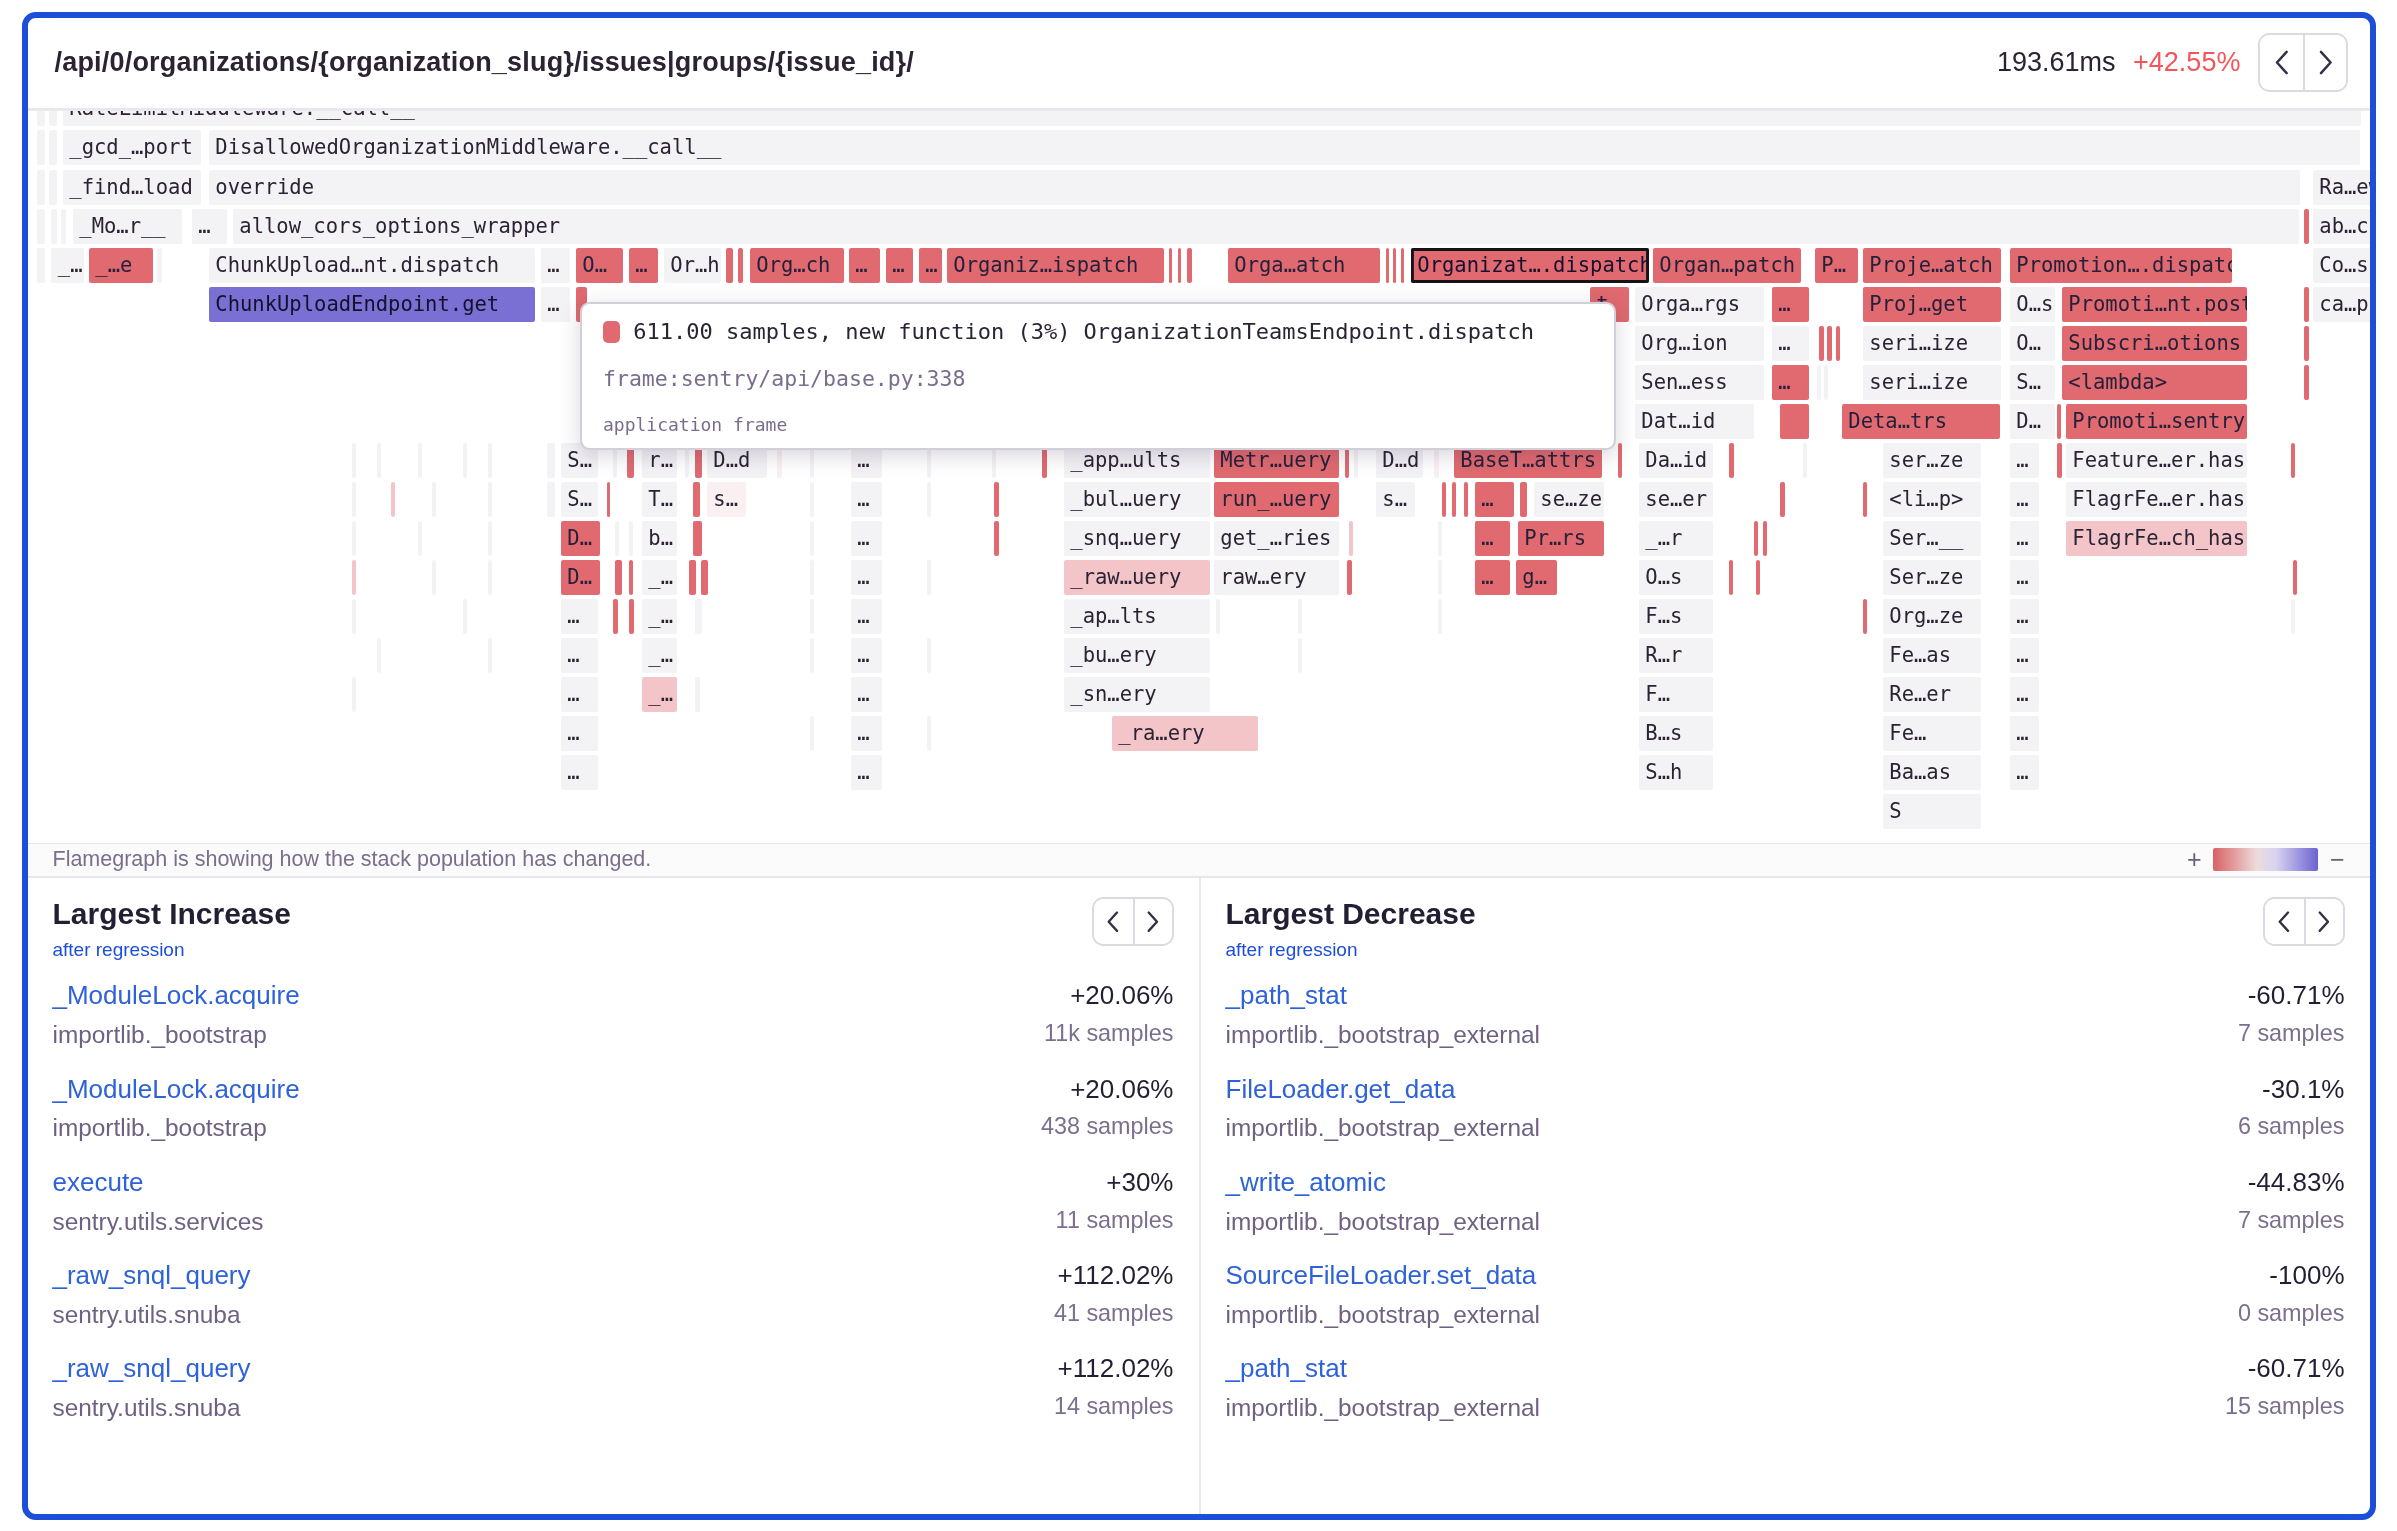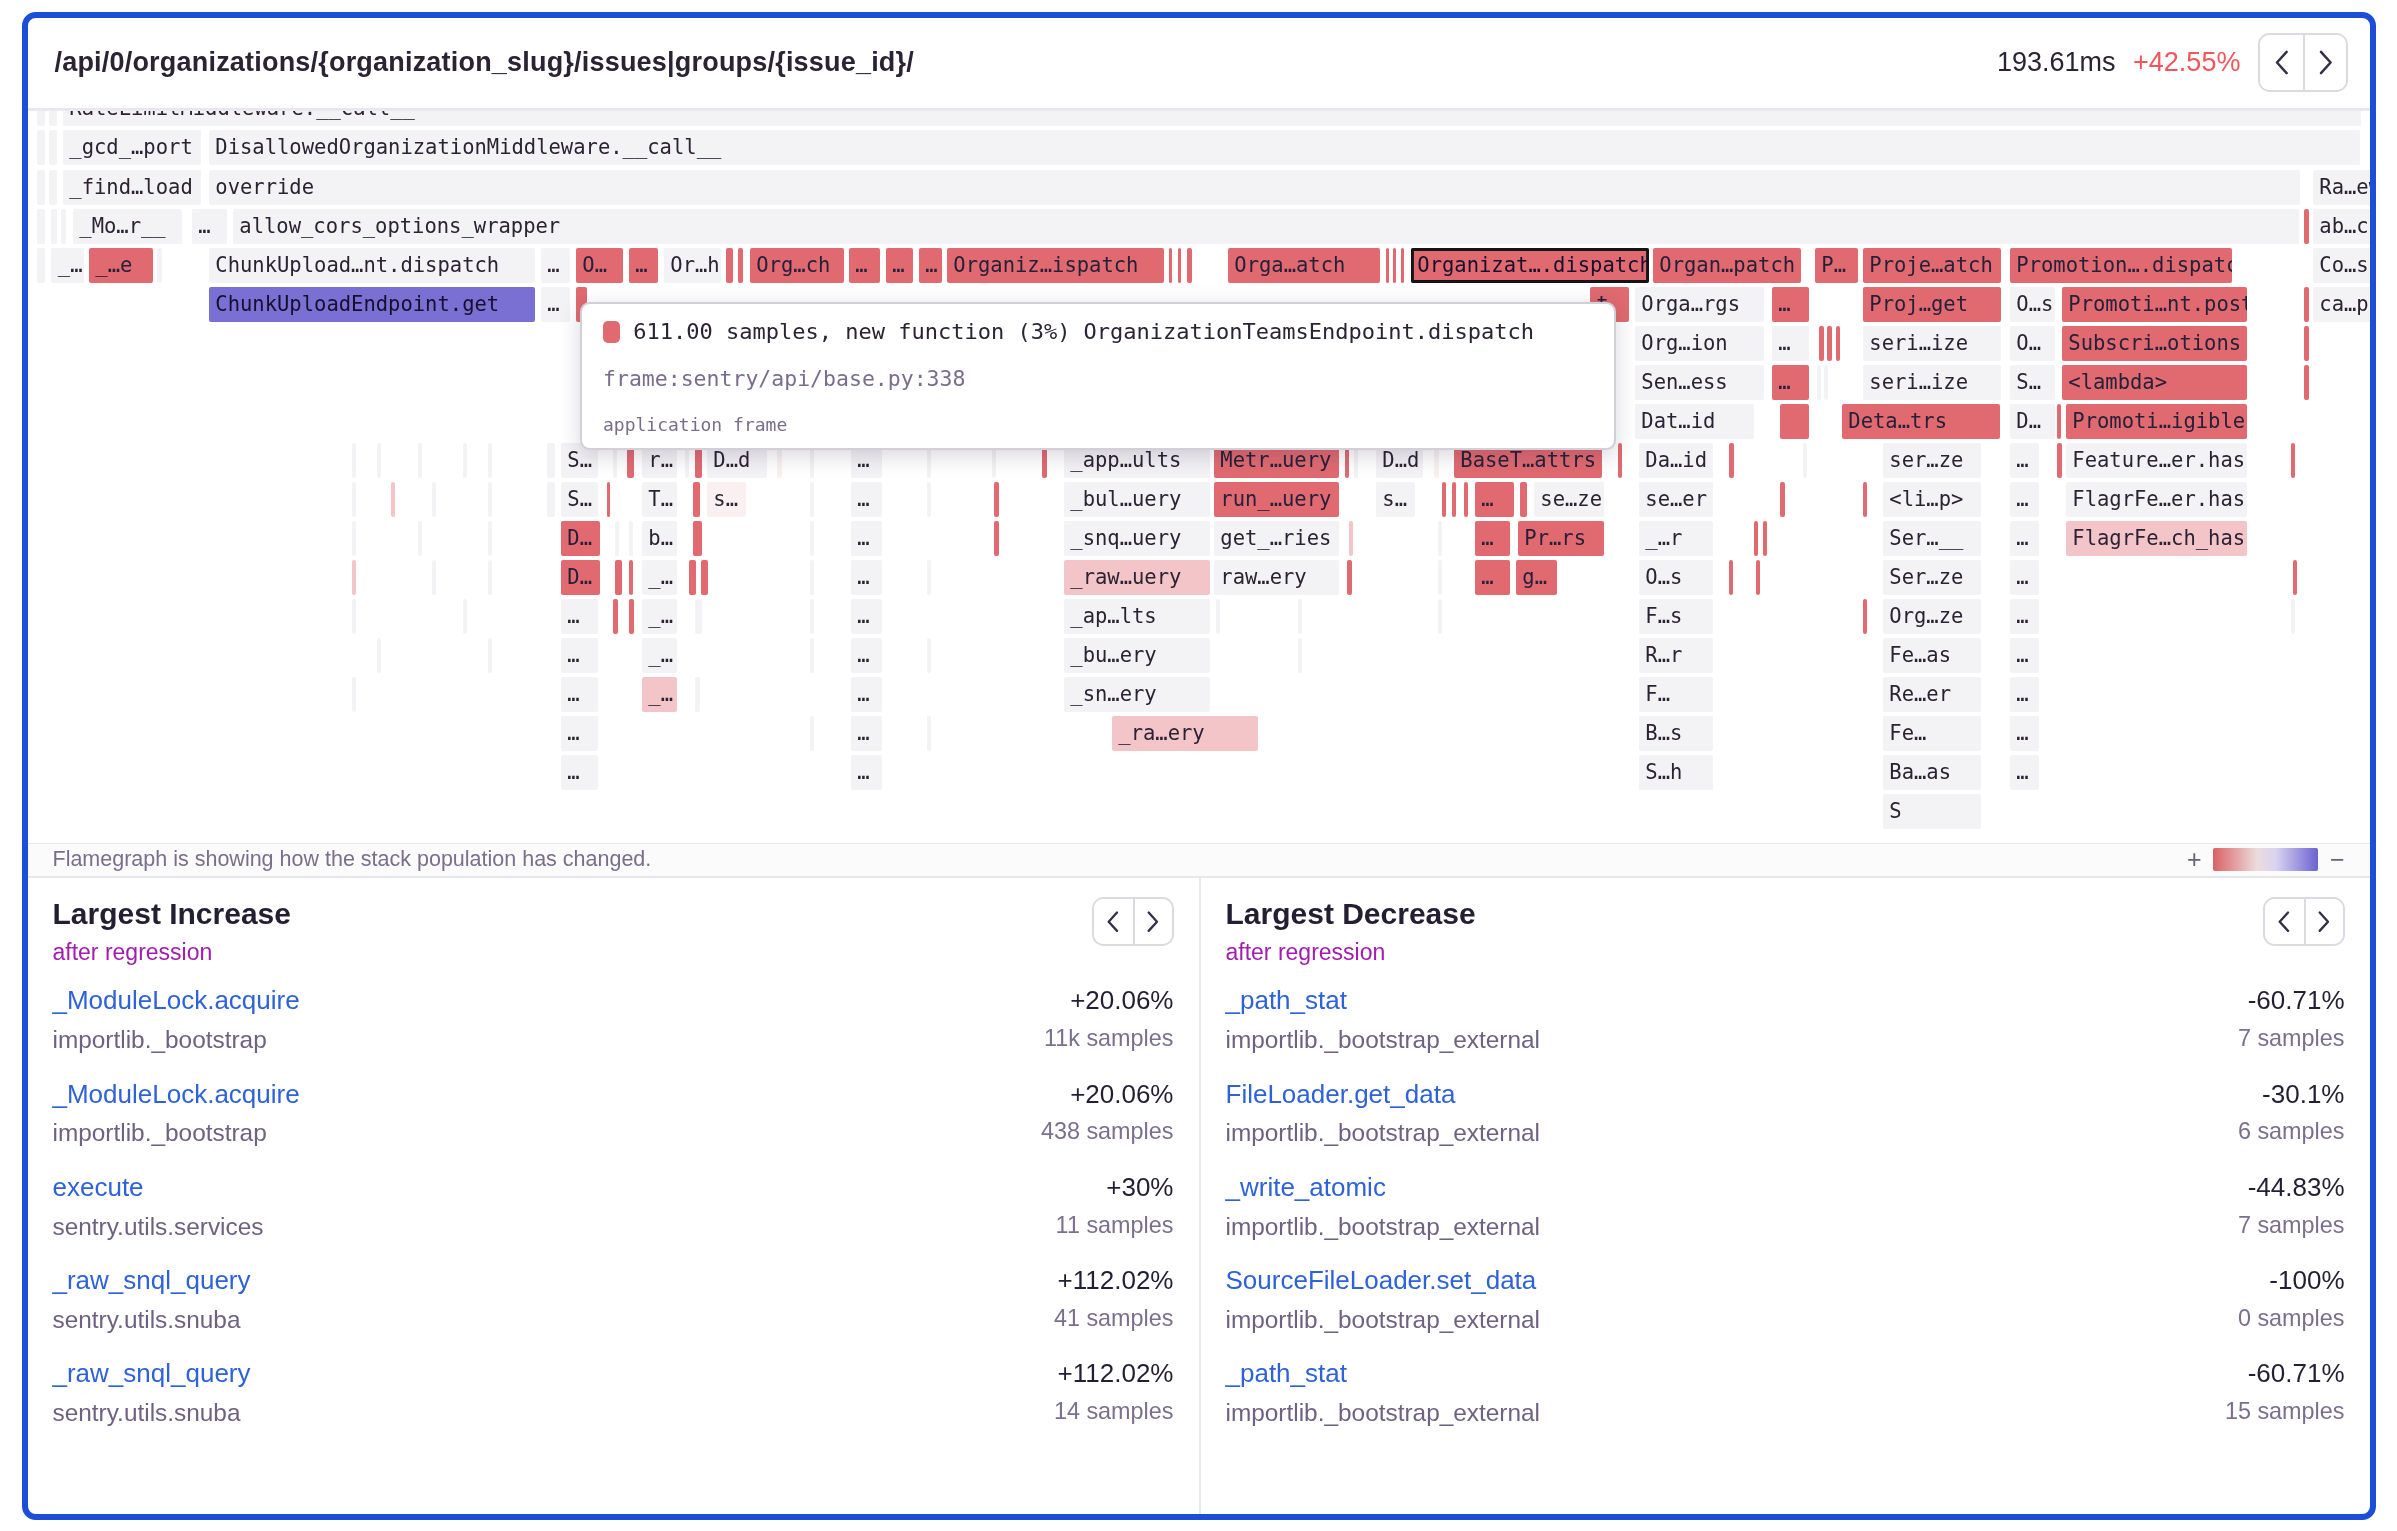--- a/index.html
+++ b/index.html
@@ -72,21 +72,21 @@
   .legend { display:flex; align-items:center; gap:11.7px; }
   .legend .pm { font-size:25px; color:#6b6076; line-height:1; }
   .grad { width:105px; height:22.4px; border-radius:2px;
     background:linear-gradient(90deg,#d96165 0%,#eddcdc 42%,#d8d3f0 60%,#6b62d0 100%); }
   
   .panels { flex:1; display:flex; }
   .panel { width:50%; padding:19.5px 25px 0 25px; }
   .panel + .panel { border-left:2px solid #eceaf0; }
   .p-head { display:flex; justify-content:space-between; align-items:flex-start; margin-bottom:19.5px; }
   .p-title { font-size:30px; font-weight:700; color:#241e33; }
-  .p-sub { font-size:23px; color:#a21caf; margin-top:7.8px; }
+  .p-sub { font-size:19px; color:#1d4ed8; margin-top:7.8px; }
   .p-row { display:flex; justify-content:space-between; margin-bottom:24.4px; }
   .fn { font-size:26px; color:#2e62d9; cursor:pointer; }
   .pkg { font-size:24.4px; color:#6f6181; margin-top:9.8px; }
   .pct { font-size:26px; color:#241e33; text-align:right; font-weight:500; }
   .smp { font-size:23.4px; color:#7c6f8d; margin-top:8.8px; text-align:right; }
 </style>
 </head>
 <body>
 
 <div class="card">
@@ -296,21 +296,21 @@
         <div class="blk c-r empty" style="left: 2027px; width: 5.9px;"></div>
         <div class="blk c-g" style="left: 2036px; width: 181px;">Feature…er.has</div>
         <div class="blk c-r empty" style="left: 2261px; width: 4.9px;"></div>
       </div>
       <div class="frow" style="top: 293px;">
         <div class="blk c-g" style="left: 1605px; width: 119px;">Dat…id</div>
         <div class="blk c-r empty" style="left: 1750px; width: 29px;"></div>
         <div class="blk c-r" style="left: 1812px; width: 158px;">Deta…trs</div>
         <div class="blk c-g" style="left: 1980px; width: 45px;">D…</div>
         <div class="blk c-r empty" style="left: 2027px; width: 4.9px;"></div>
-        <div class="blk c-r" style="left: 2036px; width: 181px;">Promoti…igible</div>
+        <div class="blk c-r" style="left: 2036px; width: 181px;">Promoti…sentry</div>
       </div>
       <div class="frow" style="top: 254px;">
         <div class="blk c-g" style="left: 1605px; width: 129px;">Sen…ess</div>
         <div class="blk c-r" style="left: 1742px; width: 37px;">…</div>
         <div class="blk c-g empty" style="left: 1787px; width: 4.9px;"></div>
         <div class="blk c-g empty" style="left: 1794px; width: 4.9px;"></div>
         <div class="blk c-g" style="left: 1833px; width: 138px;">seri…ize</div>
         <div class="blk c-g" style="left: 1980px; width: 45px;">S…</div>
         <div class="blk c-r" style="left: 2032px; width: 185px;">&lt;lambda&gt;</div>
         <div class="blk c-r empty" style="left: 2274px; width: 5.9px;"></div>

